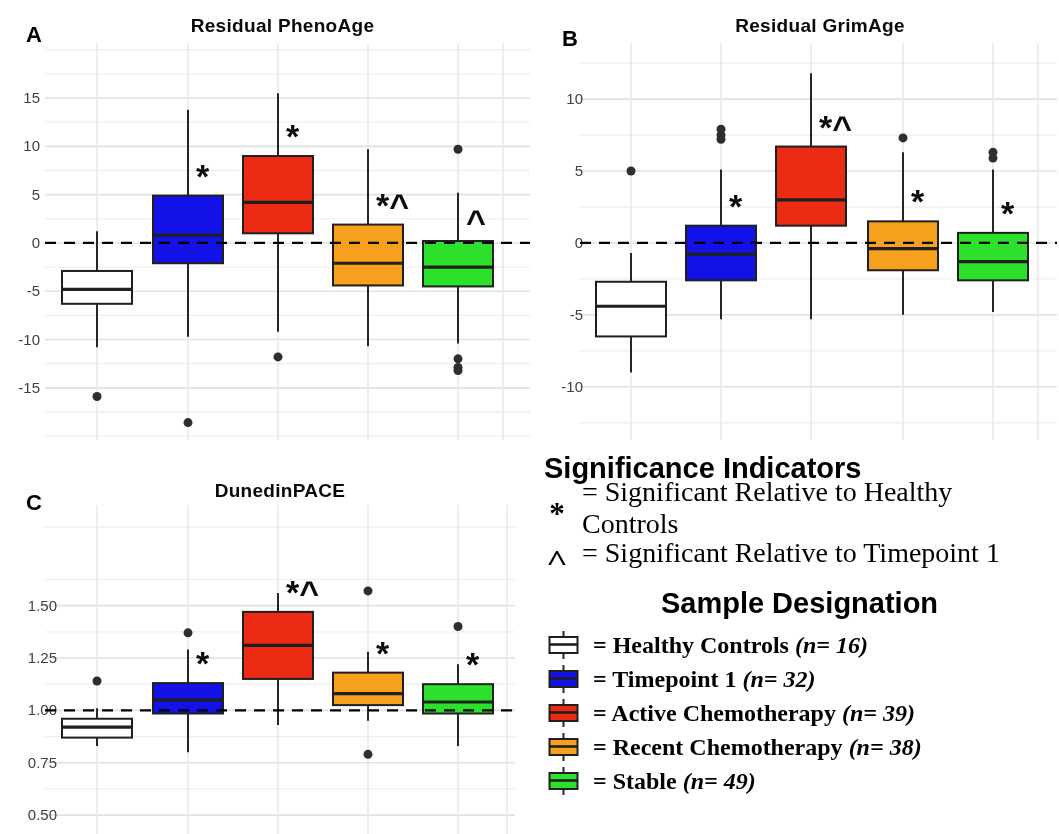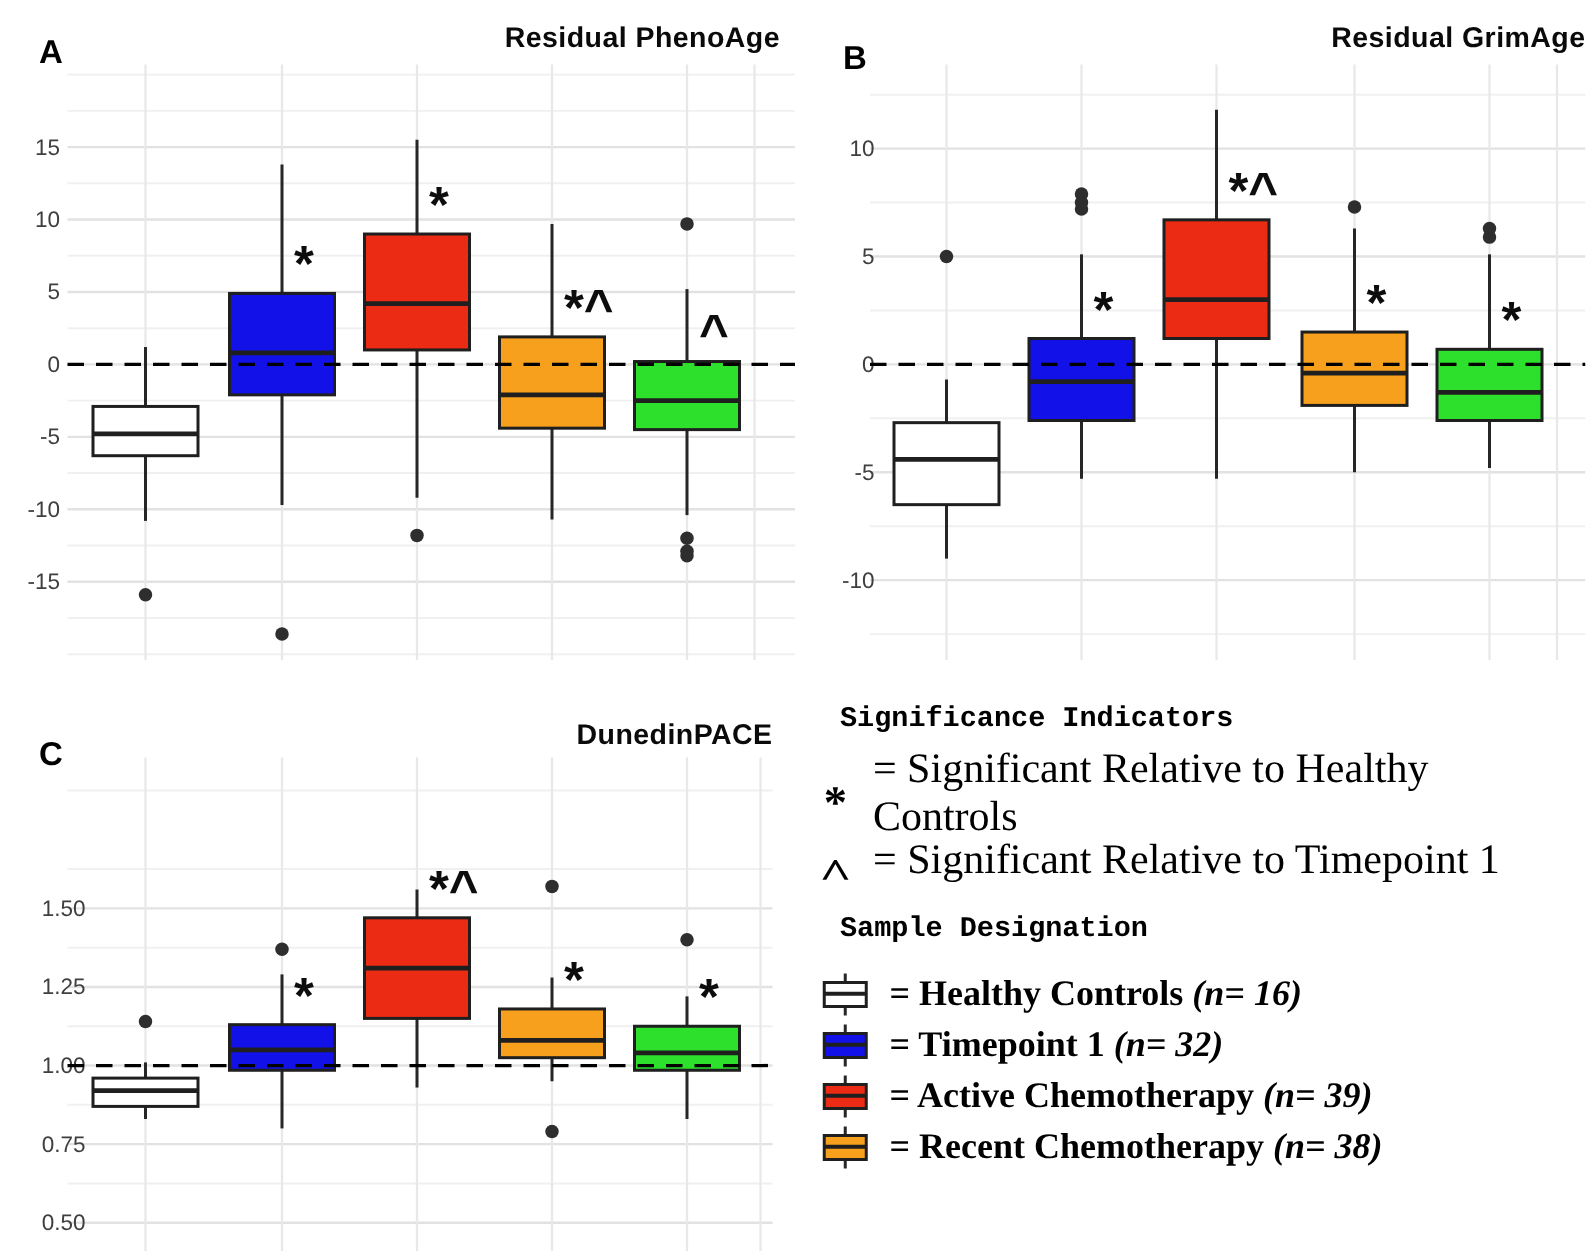--- a/index.html
+++ b/index.html
@@ -1,29 +1,29 @@
 <!DOCTYPE html>
 <html><head>
 <meta charset="utf-8">
 <style>
   html,body{margin:0;padding:0;background:#ffffff;}
   .fig{position:relative;width:1059px;height:834px;background:#ffffff;overflow:hidden;
        font-family:"Liberation Sans",sans-serif;}
   .panel{position:absolute;}
-  .panel-title{position:absolute;font-weight:700;font-size:19px;color:#0a0a0a;text-align:right;
+  .panel-title{position:absolute;font-weight:700;font-size:19px;color:#0a0a0a;text-align:center;
                font-family:"Liberation Sans",sans-serif;letter-spacing:.3px;}
   .panel-letter{position:absolute;font-weight:700;font-size:22px;color:#000;
                 font-family:"Liberation Sans",sans-serif;}
   svg.plot{position:absolute;left:0;top:0;}
   svg text.tick{font-family:"Liberation Sans",sans-serif;font-size:15px;fill:#3f3f3f;}
   svg text.sig{font-family:"Liberation Sans",sans-serif;font-weight:700;font-size:34px;fill:#0d0d0d;}
   .legend{position:absolute;left:536px;top:444px;width:511px;height:382px;padding:8px 0 0 8px;
           font-family:"Liberation Serif",serif;color:#000;}
-  .legend h2{margin:16px;font-size:19px;font-weight:700;font-family:Liberation Mono, monospace;}
-  .legend h2.samples-title{margin-top:12px;}
+  .legend h2{margin:0;font-size:29px;font-weight:700;font-family:Liberation Sans, sans-serif;}
+  .legend h2.samples-title{margin-top:12px;text-align:center;}
   .sig-row{display:flex;align-items:center;gap:12px;height:45px;}
   .sig-sym{display:inline-block;width:26px;text-align:center;font-weight:700;line-height:0;}
   .sig-sym.star{font-size:31px;position:relative;top:6px;}
   .sig-sym.caret{font-size:26px;position:relative;top:9px;transform:scale(1.45,1.1);}
   .sig-text{font-size:28px;}
   .samp-rows{margin-top:8px;}
   .samp-row{display:flex;align-items:center;gap:9px;height:34px;font-weight:bold;}
   .samp-icon{flex:0 0 40px;}
   .samp-text{font-size:24px;white-space:nowrap;}
   .samp-text .n{font-style:italic;}
@@ -250,16 +250,25 @@
         </div>
         <div class="samp-row">
           <svg width="40" height="30" class="samp-icon">
             <line x1="19.5" x2="19.5" y1="1" y2="7" stroke="#262626" stroke-width="2"></line>
             <line x1="19.5" x2="19.5" y1="23" y2="29" stroke="#262626" stroke-width="2"></line>
             <rect x="5.5" y="7" width="28" height="16" fill="#F7A01E" stroke="#1F1F1F" stroke-width="2"></rect>
             <line x1="5.5" x2="33.5" y1="14.5" y2="14.5" stroke="#1F1F1F" stroke-width="2.6"></line>
           </svg>
           <span class="samp-text">= Recent Chemotherapy <span class="n">(n= 38)</span></span>
         </div>
+        <div class="samp-row">
+          <svg width="40" height="30" class="samp-icon">
+            <line x1="19.5" x2="19.5" y1="1" y2="7" stroke="#262626" stroke-width="2"></line>
+            <line x1="19.5" x2="19.5" y1="23" y2="29" stroke="#262626" stroke-width="2"></line>
+            <rect x="5.5" y="7" width="28" height="16" fill="#2CE02C" stroke="#1F1F1F" stroke-width="2"></rect>
+            <line x1="5.5" x2="33.5" y1="14.5" y2="14.5" stroke="#1F1F1F" stroke-width="2.6"></line>
+          </svg>
+          <span class="samp-text">= Stable <span class="n">(n= 49)</span></span>
+        </div>
       </div>
   </aside>
 
 </div>
 
 </body></html>

